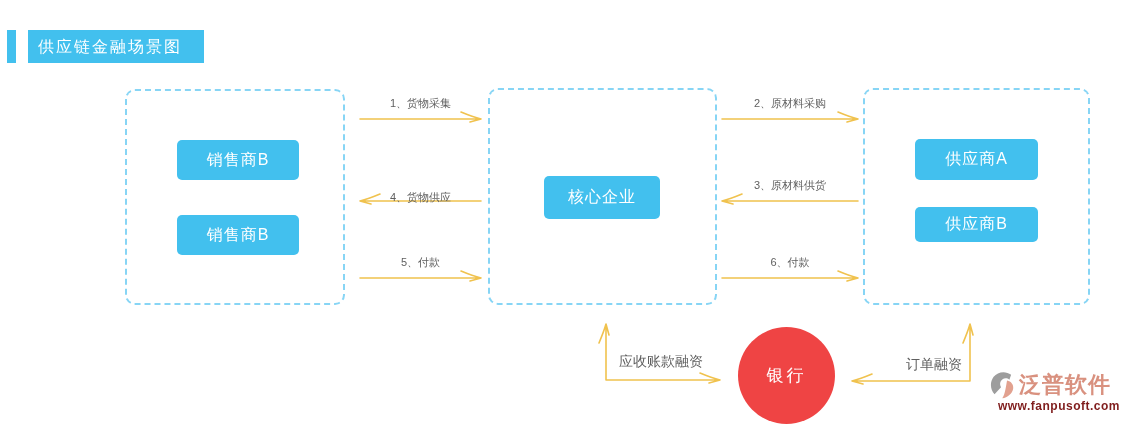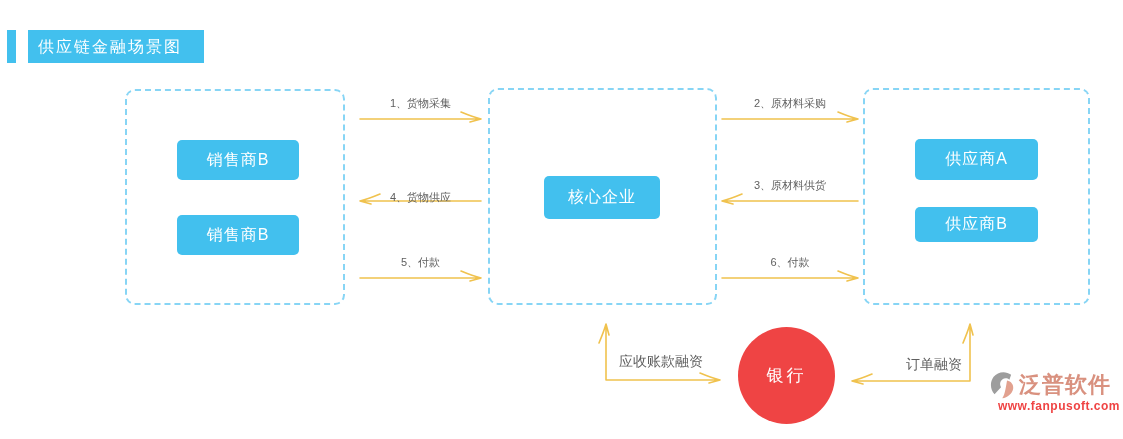--- a/index.html
+++ b/index.html
@@ -125,21 +125,21 @@
   }
   .logo-icon { width: 26px; height: 27px; flex: 0 0 auto; }
   .logo-name {
     color: #d9917f;
     font-size: 22px;
     font-weight: bold;
     letter-spacing: 1px;
     white-space: nowrap;
   }
   .logo-url {
-    color: #ef4444;
+    color: #7f1d1d;
     font-size: 12px;
     font-weight: bold;
     text-align: right;
     letter-spacing: 0.5px;
     margin-top: -1px;
     white-space: nowrap;
   }
 </style>
 </head>
 <body>

